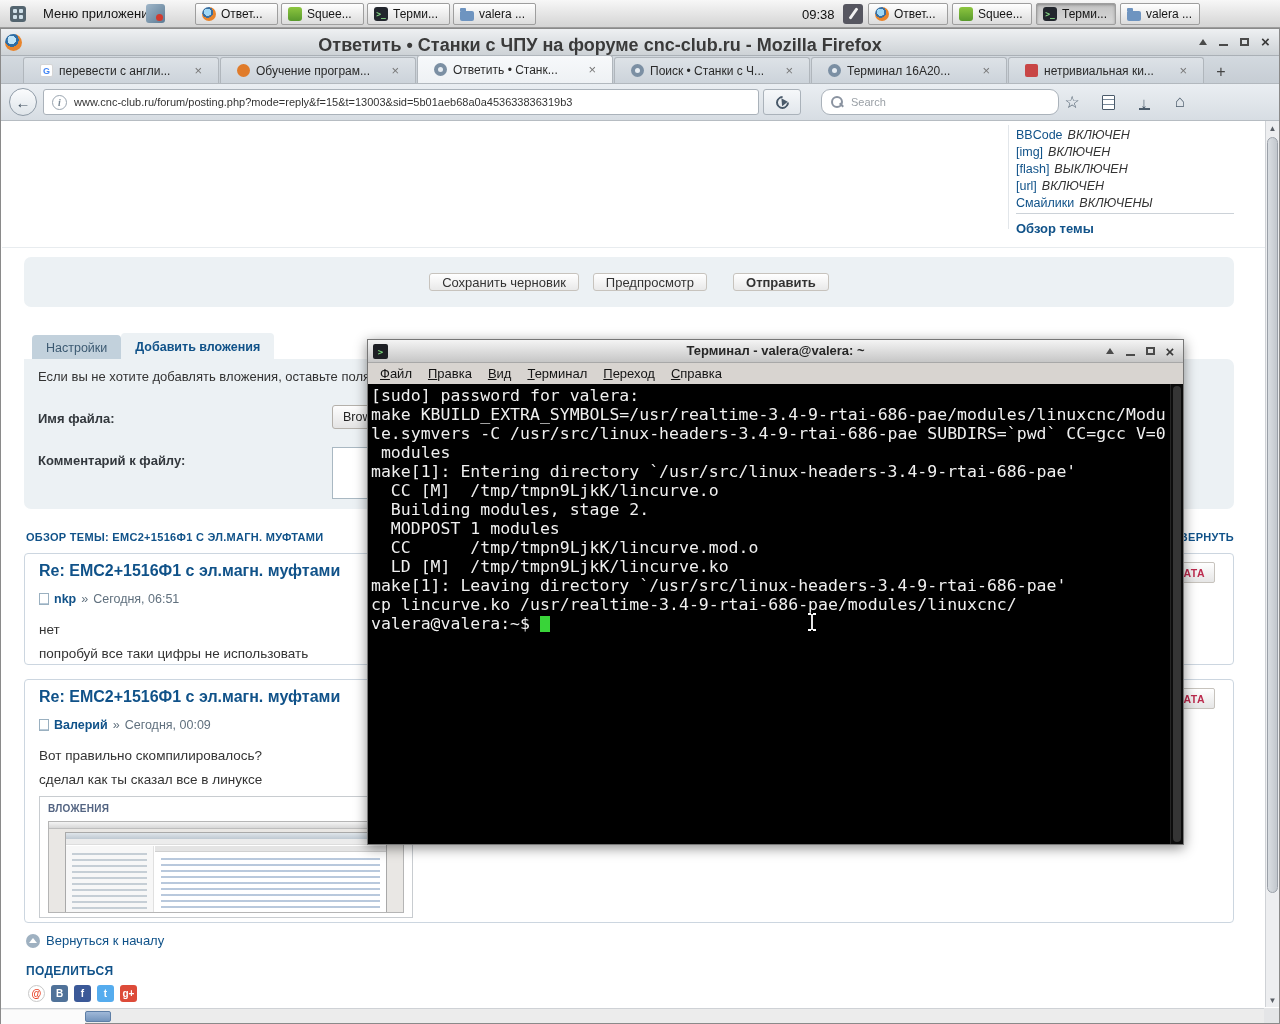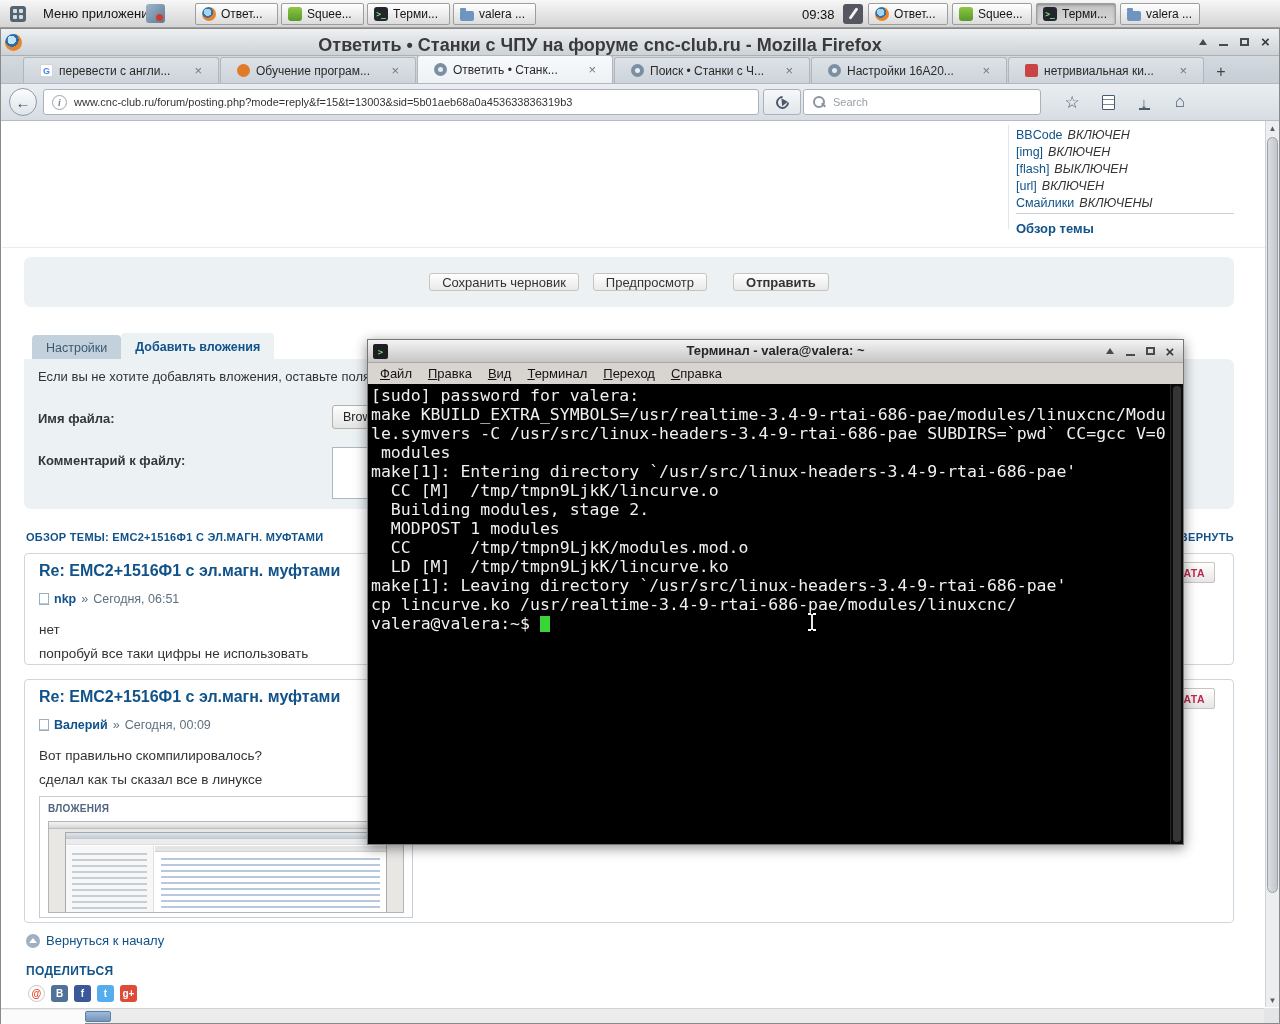--- a/index.html
+++ b/index.html
@@ -71,21 +71,21 @@
             display:flex; align-items:center; gap:7px; padding:0 8px; }
   .info-icon { width:15px; height:15px; flex:0 0 auto; border-radius:50%; border:1px solid #9aa5b0; color:#7a8894;
                display:flex; align-items:center; justify-content:center; }
   .info-icon::after { content:"i"; font:italic bold 10px "Liberation Serif", serif; }
   #urlbar input, #searchbar input { border:none; outline:none; background:transparent; flex:1; font-size:11px; color:#333;
             font-family:"Liberation Sans", sans-serif; min-width:0; }
   #reload-btn { position:absolute; left:762px; top:5px; width:38px; height:26px; border:1px solid #aab2ba; border-radius:3px;
                 background:linear-gradient(#f6f8fa,#e2e7ec); display:flex; align-items:center; justify-content:center; }
   .reload-glyph { width:13px; height:13px; border:2px solid #4a5a6a; border-radius:50%; border-top-color:transparent; position:relative; transform:rotate(45deg); }
   .reload-glyph::after { content:""; position:absolute; top:-4px; right:-2px; border:4px solid transparent; border-bottom:6px solid #4a5a6a; transform:rotate(40deg); }
-  #searchbar { position:absolute; left:802px; top:5px; width:238px; height:26px; background:#fff; border:1px solid #aab2ba; border-radius:3px;
+  #searchbar { position:absolute; left:820px; top:5px; width:238px; height:26px; background:#fff; border:1px solid #aab2ba; border-radius:9px;
                display:flex; align-items:center; gap:7px; padding:0 8px; }
   #searchbar input::placeholder { color:#9aa0a6; }
   .mag-icon { width:14px; height:14px; position:relative; flex:0 0 auto; }
   .mag-icon::before { content:""; position:absolute; left:1px; top:1px; width:8px; height:8px; border:2px solid #8a93a0; border-radius:50%; }
   .mag-icon::after { content:""; position:absolute; left:9px; top:9px; width:5px; height:2px; background:#8a93a0; transform:rotate(45deg); }
   .nav-tool { position:absolute; top:5px; width:30px; height:26px; display:flex; align-items:center; justify-content:center; color:#4a5a6a; }
   #tool-star::after { content:"☆"; font-size:17px; }
   .bookmarks-glyph { width:13px; height:15px; border:1px solid #4a5a6a; border-radius:1px;
                      background:repeating-linear-gradient(#fff 0 2px, #fff 2px 3px, #7a8a9a 3px 4px, #fff 4px 5px); }
   #tool-down::after { content:"↓"; font-size:15px; font-weight:bold; }
@@ -289,21 +289,21 @@
             <span class="title">Ответить • Станк...</span>
             <span class="close">×</span>
           </div>
           <div class="tab">
             <span class="fav cnc-club-favicon"></span>
             <span class="title">Поиск • Станки с Ч...</span>
             <span class="close">×</span>
           </div>
           <div class="tab">
             <span class="fav cnc-club-favicon"></span>
-            <span class="title">Настройки 16А20...</span>
+            <span class="title">Терминал 16А20...</span>
             <span class="close">×</span>
           </div>
           <div class="tab">
             <span class="fav red-favicon"></span>
             <span class="title">нетривиальная ки...</span>
             <span class="close">×</span>
           </div>
         </div>
       <div class="newtab"></div>
     </div>
@@ -460,21 +460,21 @@
       </div>
     <div id="term-screen">
         <div class="tline">[sudo] password for valera:</div>
         <div class="tline">make KBUILD_EXTRA_SYMBOLS=/usr/realtime-3.4-9-rtai-686-pae/modules/linuxcnc/Modu</div>
         <div class="tline">le.symvers -C /usr/src/linux-headers-3.4-9-rtai-686-pae SUBDIRS=`pwd` CC=gcc V=0</div>
         <div class="tline"> modules</div>
         <div class="tline">make[1]: Entering directory `/usr/src/linux-headers-3.4-9-rtai-686-pae'</div>
         <div class="tline">  CC [M]  /tmp/tmpn9LjkK/lincurve.o</div>
         <div class="tline">  Building modules, stage 2.</div>
         <div class="tline">  MODPOST 1 modules</div>
-        <div class="tline">  CC      /tmp/tmpn9LjkK/modules.mod.o</div>
+        <div class="tline">  CC      /tmp/tmpn9LjkK/lincurve.mod.o</div>
         <div class="tline">  LD [M]  /tmp/tmpn9LjkK/lincurve.ko</div>
         <div class="tline">make[1]: Leaving directory `/usr/src/linux-headers-3.4-9-rtai-686-pae'</div>
         <div class="tline">cp lincurve.ko /usr/realtime-3.4-9-rtai-686-pae/modules/linuxcnc/</div>
         <div class="tline">valera@valera:~$ <span class="cursor" style="background: rgb(57, 212, 57);"></span></div>
       </div>
     <div id="term-scroll">
       <div id="term-sthumb"></div>
     </div>
   </div>
 

